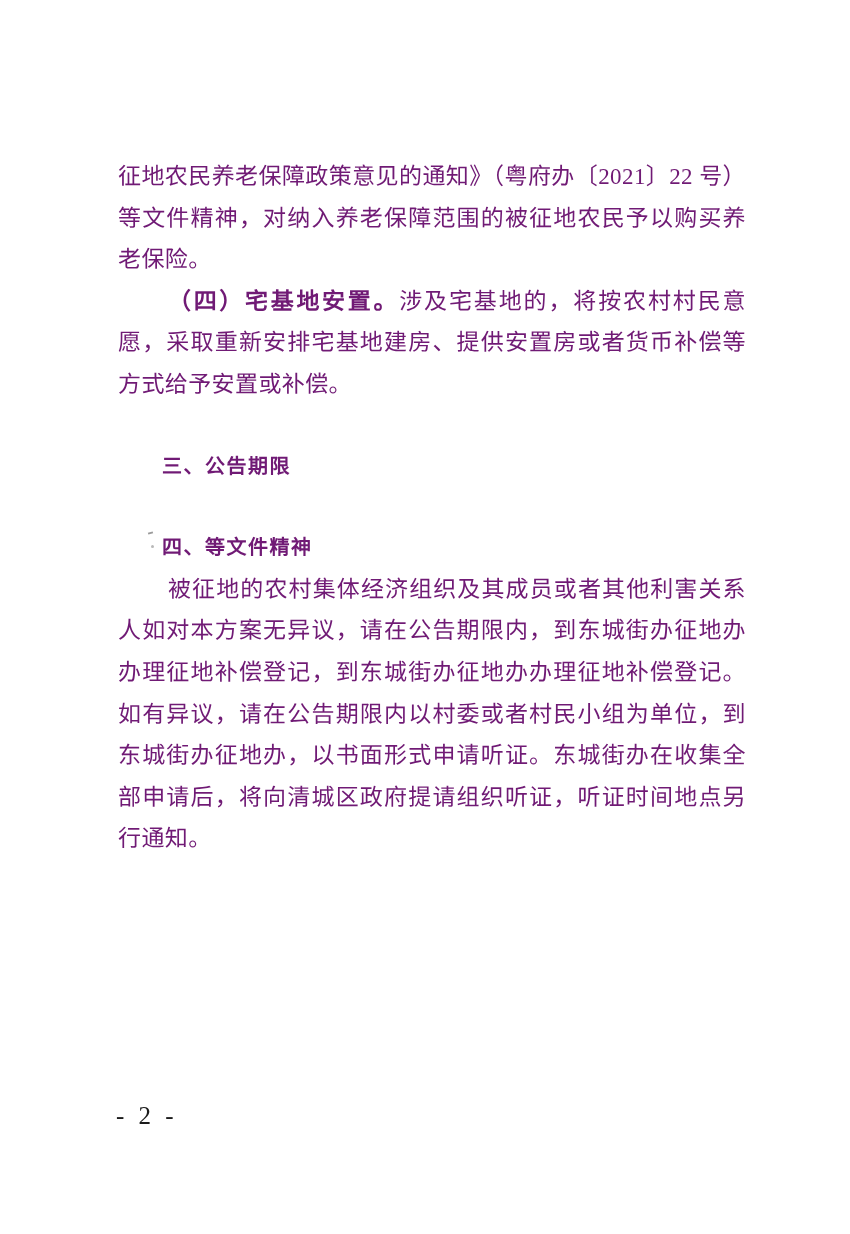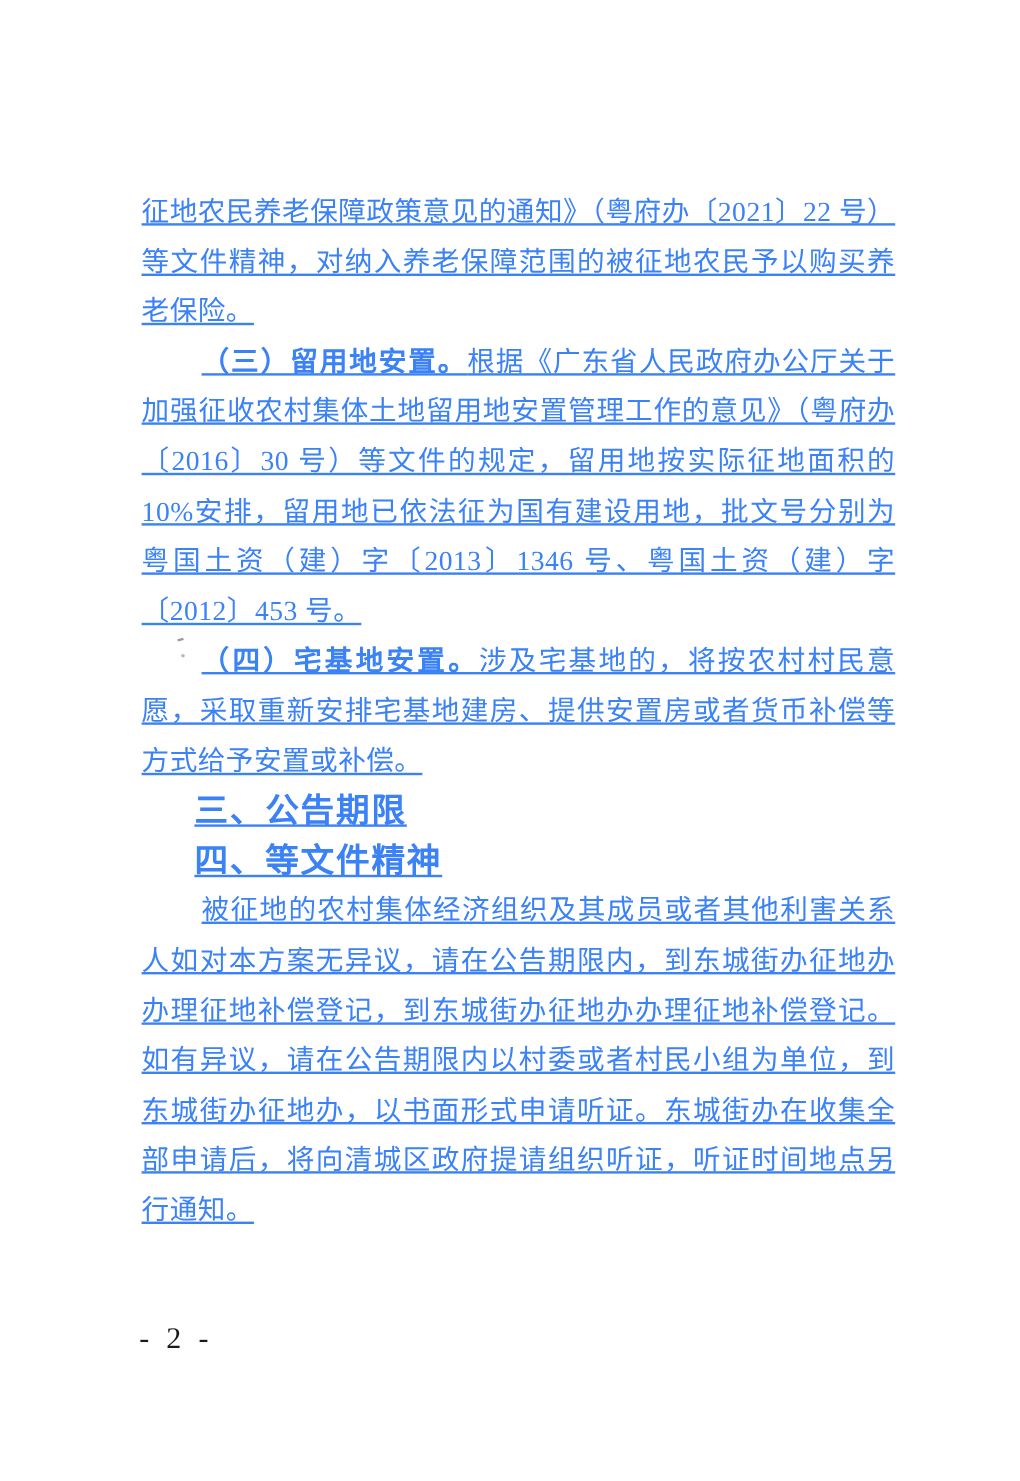--- a/index.html
+++ b/index.html
@@ -26,40 +26,40 @@
     top: 156px;
     width: 628px;
   }
 
   .content p {
     font-size: 23px;
     line-height: 41.6px;
     text-align: justify;
     text-justify: inter-ideograph;
     letter-spacing: 0.4px;
-    color: #3b82f6;
-    text-decoration: underline;
+    color: #701a75;
   }
 
   .content p.indent {
     text-indent: 50px;
   }
 
   .content p .lead {
     font-weight: bold;
     letter-spacing: 1.2px;
   }
 
   .content p.heading {
     font-family: "Liberation Sans", "DejaVu Sans", sans-serif;
     font-weight: bold;
-    font-size: 28px;
+    font-size: 20px;
     letter-spacing: 1.5px;
     text-indent: 44px;
     line-height: 41.6px;
+    margin-top: 40px;
   }
 
   .footer-pagenum {
     position: absolute;
     left: 116px;
     top: 1102px;
     font-family: "Liberation Serif", serif;
     font-size: 25px;
     letter-spacing: 4px;
     color: #1b1b1b;
@@ -85,21 +85,20 @@
 </style>
 </head>
 <body>
 
 <div class="page">
 
   <div class="content">
 
     <p>征地农民养老保障政策意见的通知》（粤府办〔2021〕22 号）等文件精神，对纳入养老保障范围的被征地农民予以购买养老保险。</p>
 
-    <p class="indent"><span class="lead">（三）留用地安置。</span><span>根据《广东省人民政府办公厅关于加强征收农村集体土地留用地安置管理工作的意见》（粤府办〔2016〕30 号）等文件的规定，留用地按实际征地面积的 10%安排，留用地已依法征为国有建设用地，批文号分别为粤国土资（建）字〔2013〕1346 号、粤国土资（建）字〔2012〕453 号。</span></p>
 
     <p class="indent"><span class="lead">（四）宅基地安置。</span><span>涉及宅基地的，将按农村村民意愿，采取重新安排宅基地建房、提供安置房或者货币补偿等方式给予安置或补偿。</span></p>
 
     <p class="heading">三、公告期限</p>
 
 
     <p class="heading">四、等文件精神</p>
 
     <p class="indent">被征地的农村集体经济组织及其成员或者其他利害关系人如对本方案无异议，请在公告期限内，到东城街办征地办办理征地补偿登记，到东城街办征地办办理征地补偿登记。如有异议，请在公告期限内以村委或者村民小组为单位，到东城街办征地办，以书面形式申请听证。东城街办在收集全部申请后，将向清城区政府提请组织听证，听证时间地点另行通知。</p>
 

